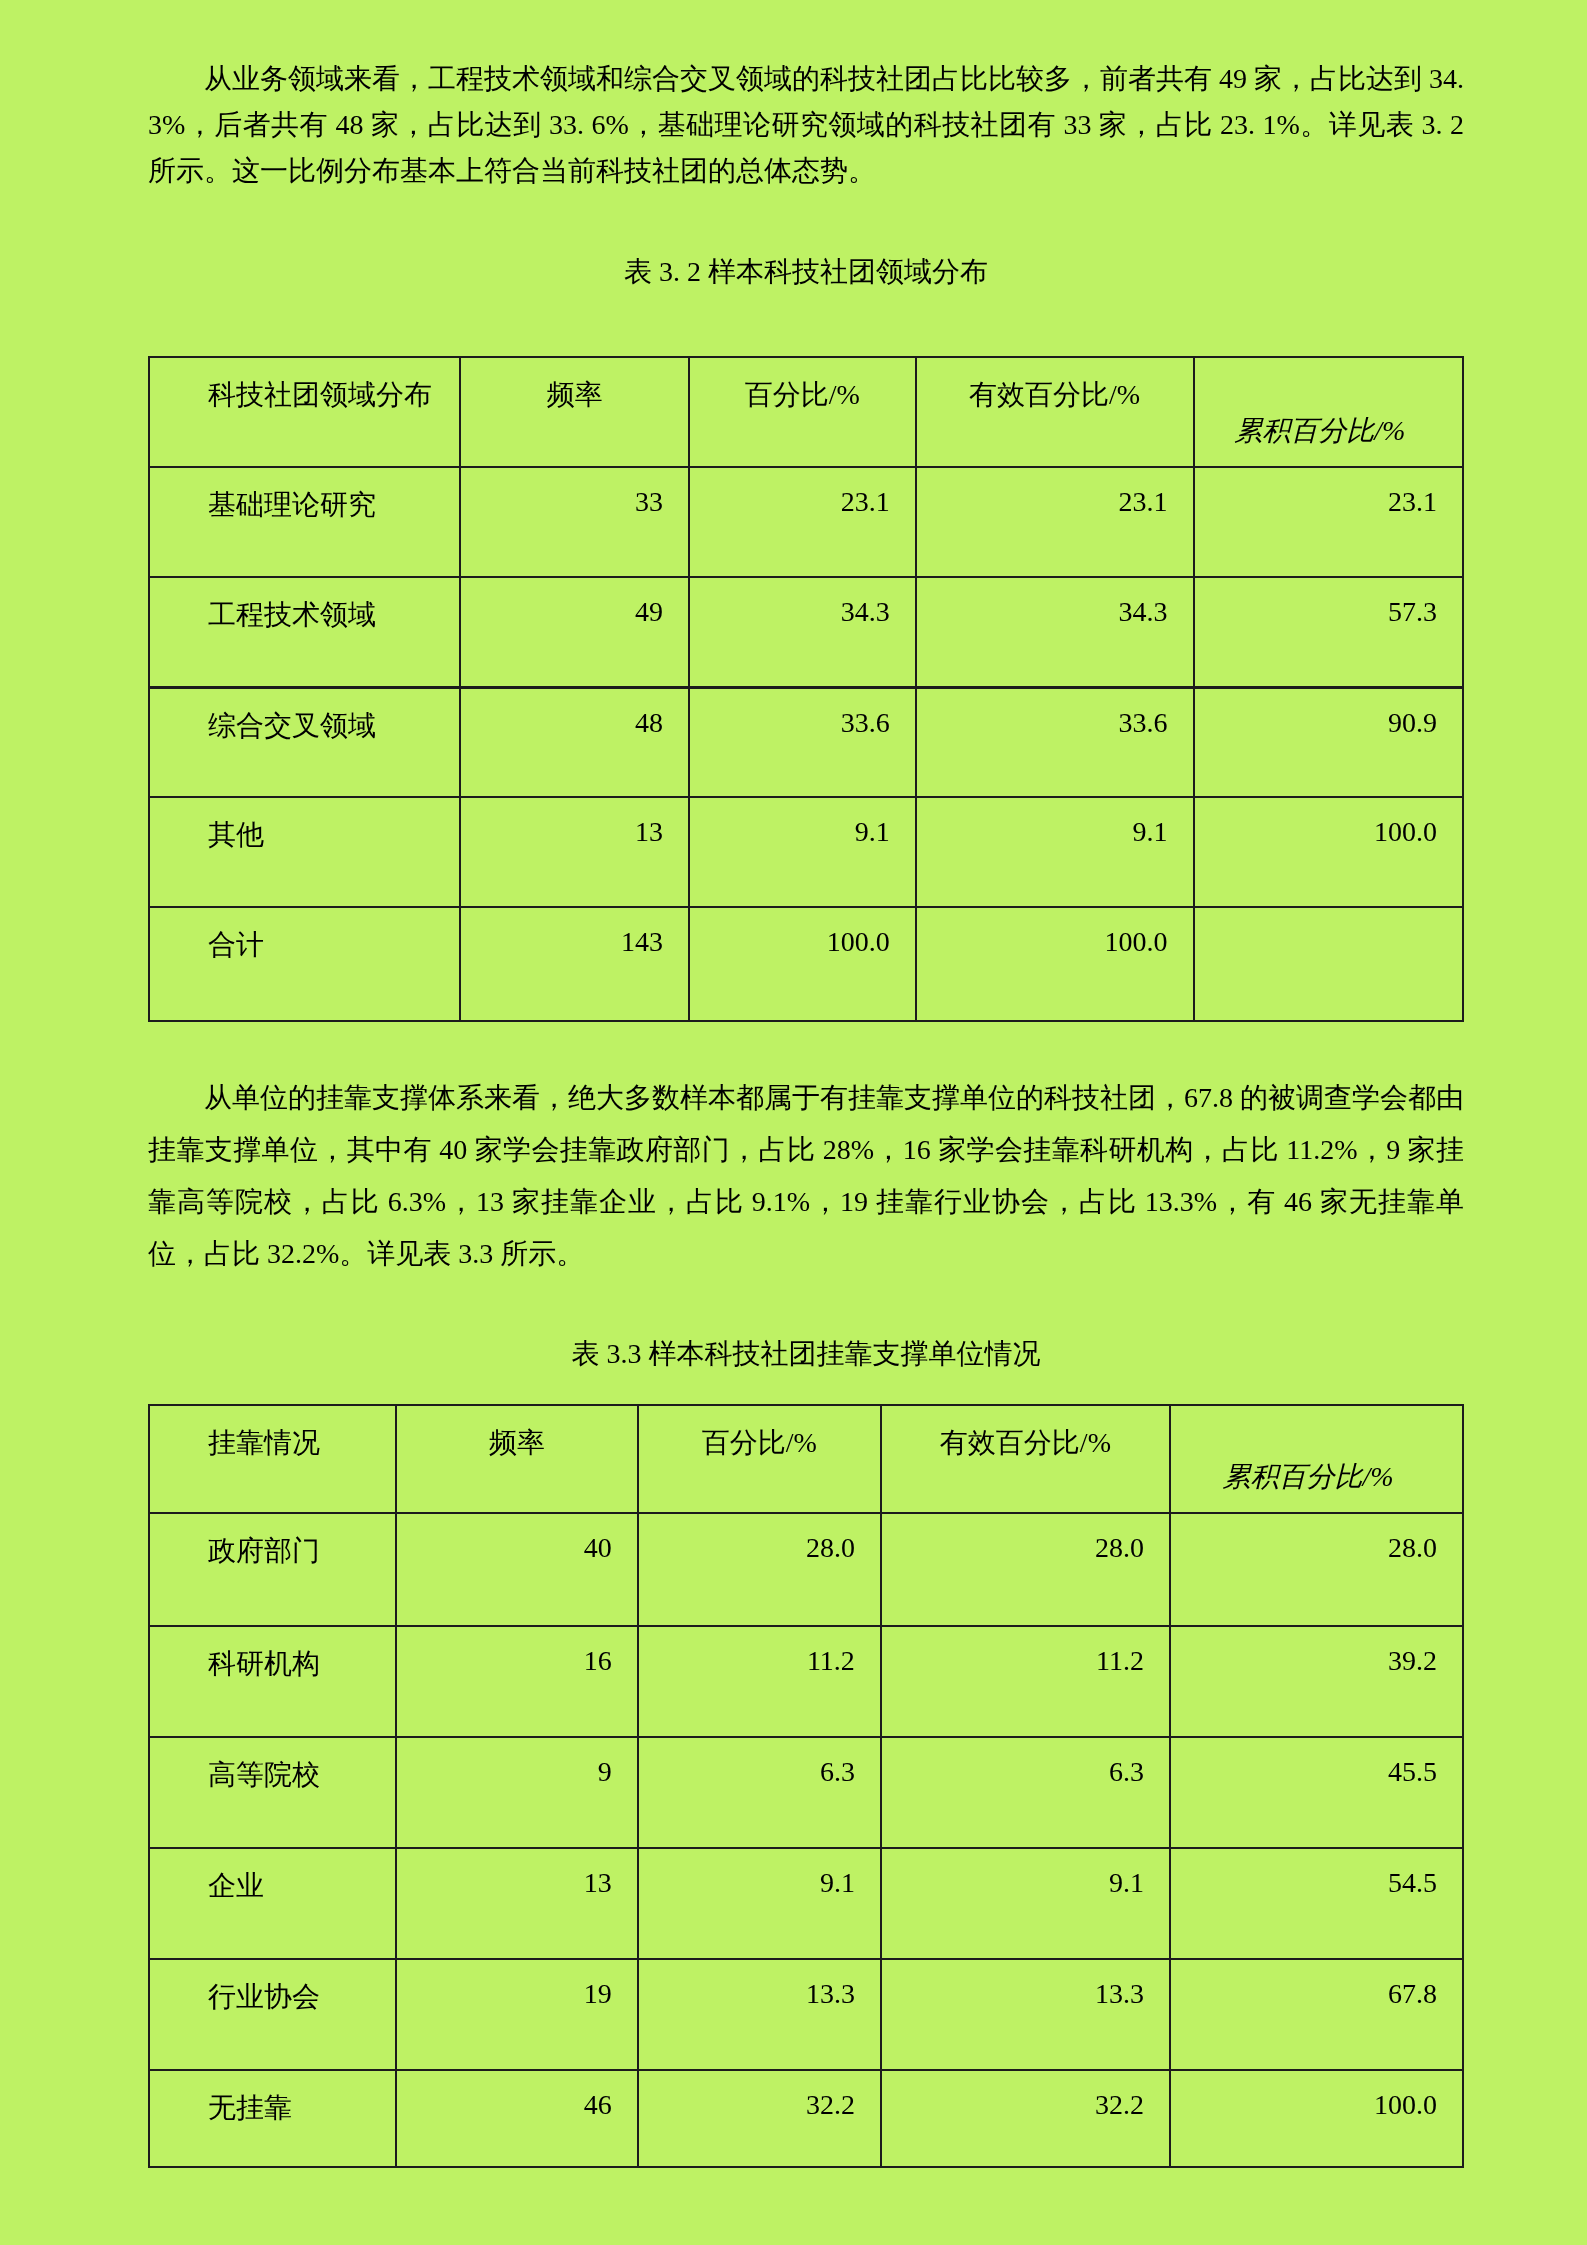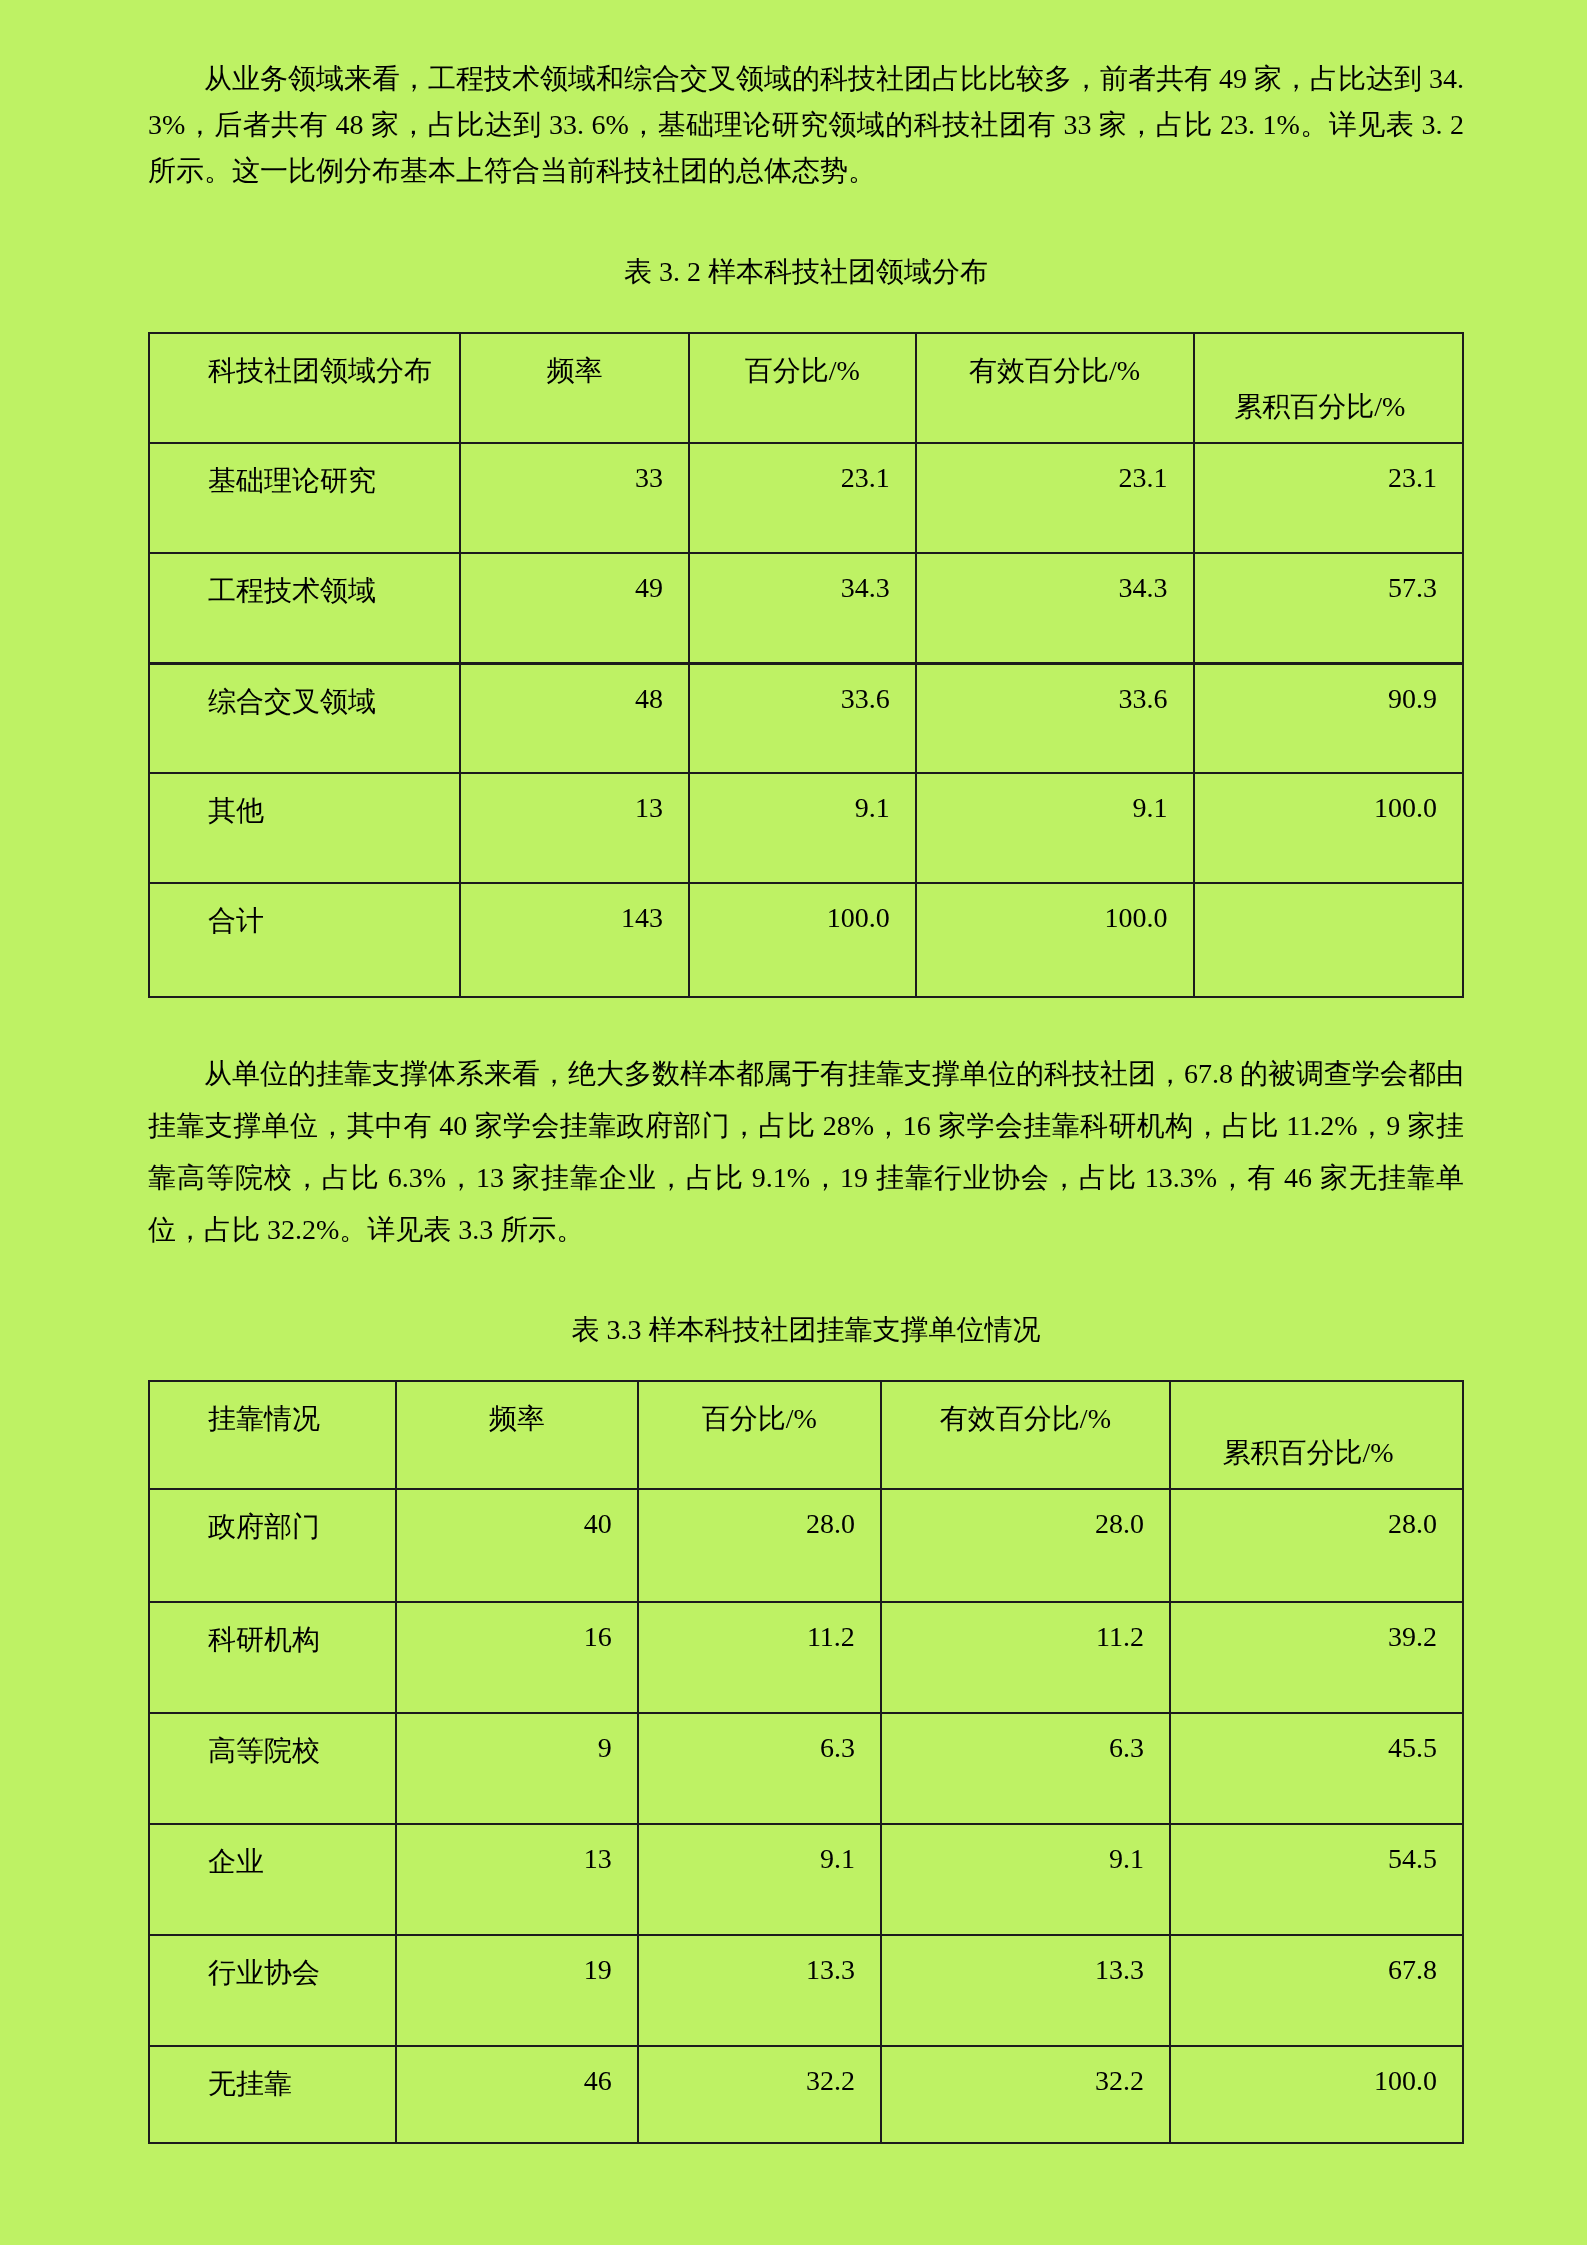--- a/index.html
+++ b/index.html
@@ -31,34 +31,34 @@
     text-indent: 0;
   }
   .caption-33 { margin-top: 54px; }
   table.freq-table {
     border-collapse: collapse;
     table-layout: fixed;
     width: 100%;
     font-size: 28px;
     color: #000000;
   }
-  .t32 { margin-top: 40px; }
+  .t32 { margin-top: 64px; }
   .t33 { margin-top: 30px; }
   .freq-table th, .freq-table td {
     border: 2px solid #1c1c1c;
     vertical-align: top;
     font-weight: normal;
     padding: 0;
     overflow: hidden;
     white-space: nowrap;
   }
   .freq-table .c-label  { text-align: left;  padding: 18px 8px 0 58px; }
   .freq-table .c-num    { text-align: right; padding: 18px 25px 0 0; }
   .freq-table th.c-mid  { text-align: center; padding: 18px 0 0 0; }
-  .freq-table th.c-cum  { text-align: center; vertical-align: bottom; padding: 0 17px 16px 0; }
+  .freq-table th.c-cum  { text-align: center; vertical-align: bottom; padding: 0 17px 16px 0; font-style: italic; }
   tr.thick-bottom th, tr.thick-bottom td { border-bottom-width: 3px; }
 </style>
 </head>
 <body>
 
 <div class="page">
 
   <p class="para para-1">从业务领域来看，工程技术领域和综合交叉领域的科技社团占比比较多，前者共有 49 家，占比达到 34. 3%，后者共有 48 家，占比达到 33. 6%，基础理论研究领域的科技社团有 33 家，占比 23. 1%。详见表 3. 2 所示。这一比例分布基本上符合当前科技社团的总体态势。</p>
 
   <p class="table-caption caption-32">表 3. 2 样本科技社团领域分布</p>

